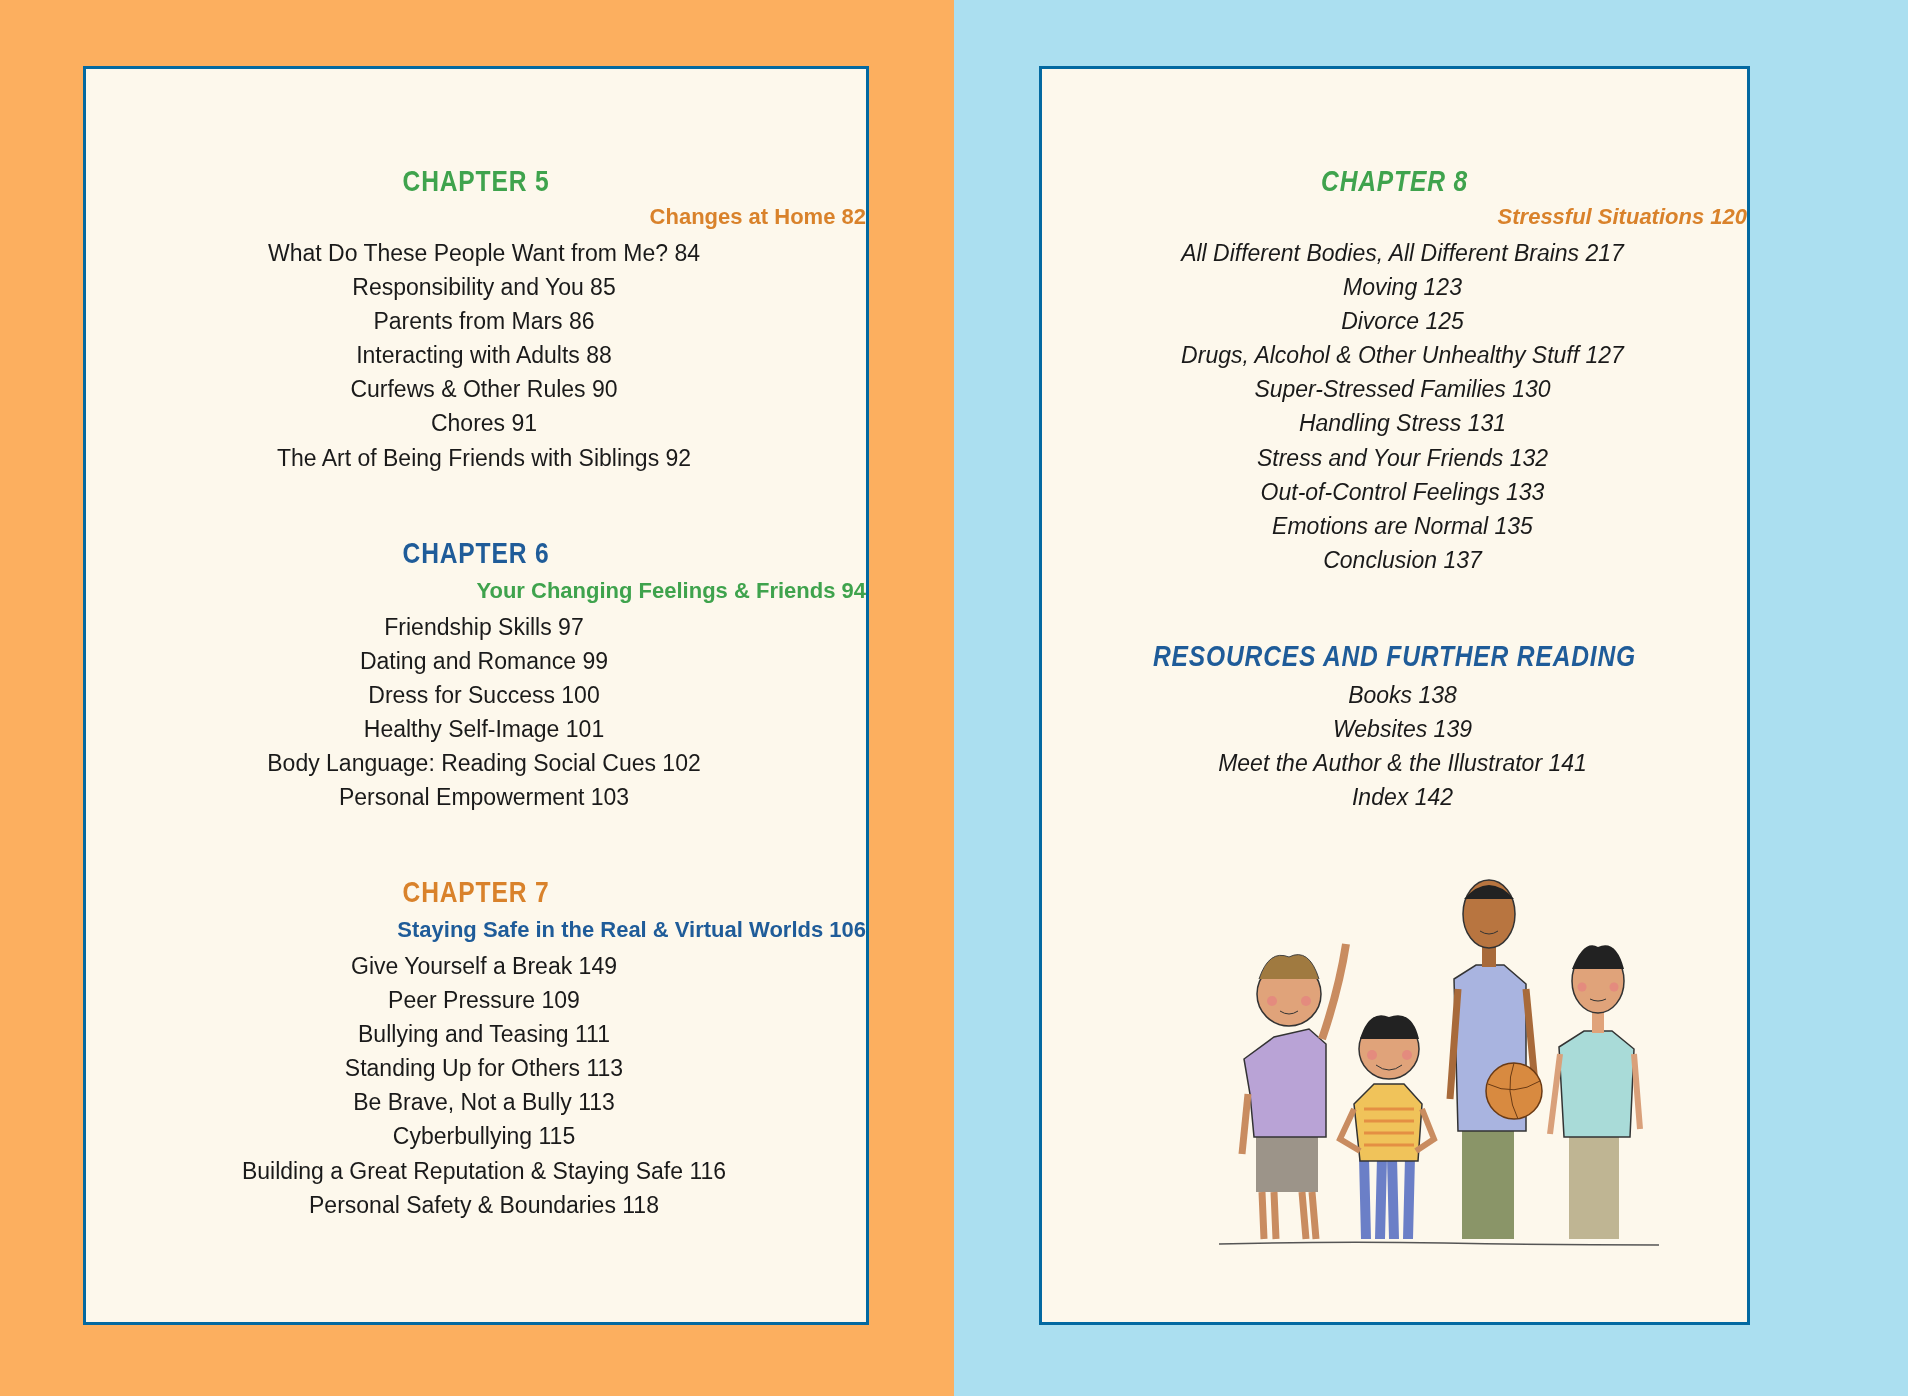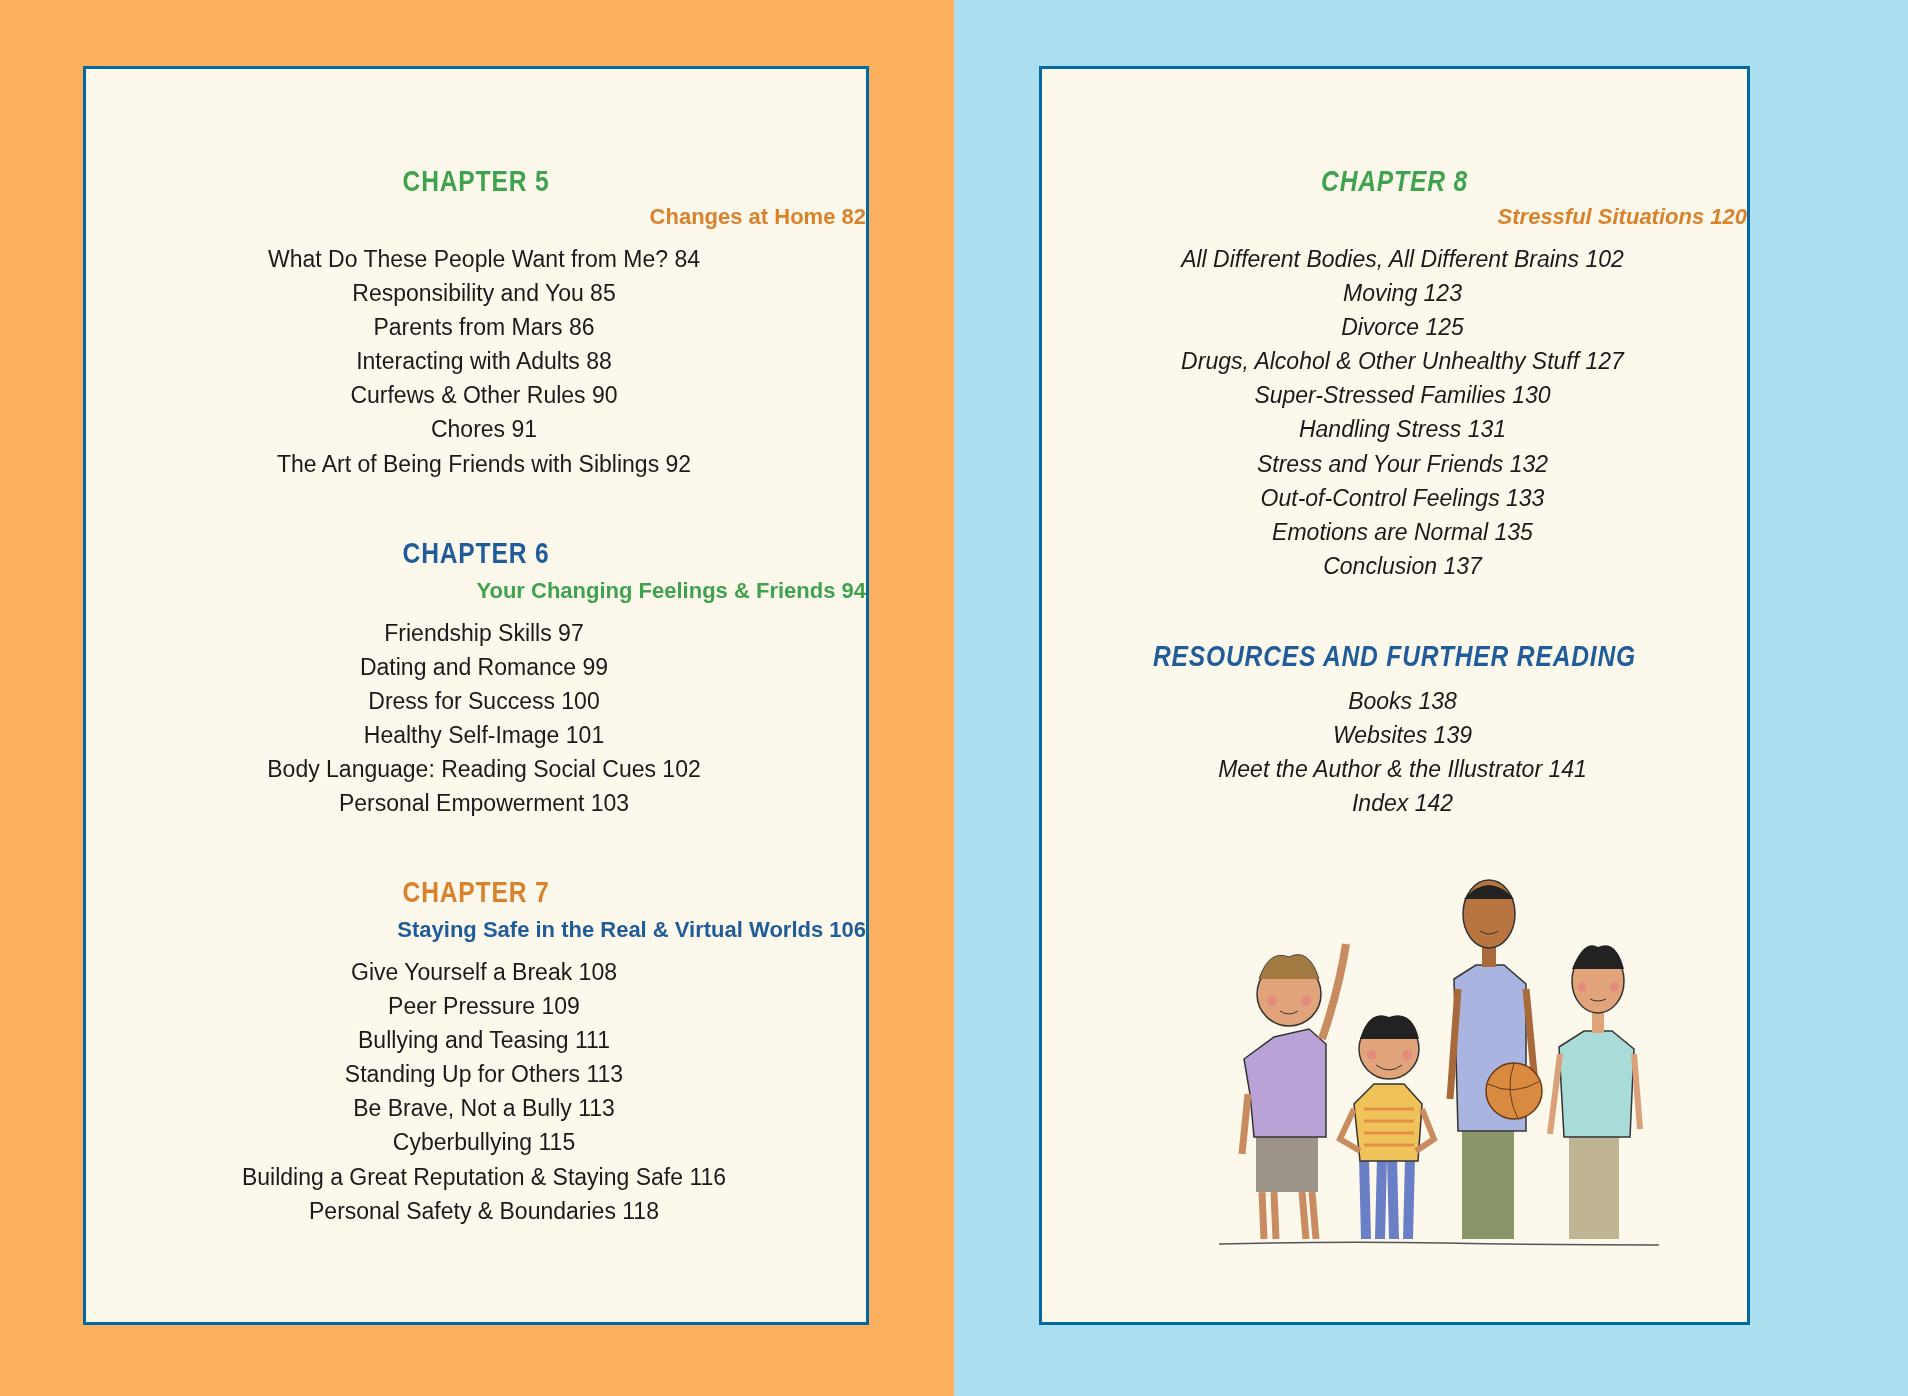--- a/index.html
+++ b/index.html
@@ -19,21 +19,21 @@
   .chap-head {
     position: absolute; left: 0; right: 0; text-align: center;
     font-family: "Liberation Sans", sans-serif; font-weight: bold;
     font-size: 30px; letter-spacing: 1px; line-height: 34px;
     transform: scaleX(0.82); transform-origin: center;
   }
   .sub {
     position: absolute; left: 0; right: 0; text-align: right;
     font-weight: bold; font-size: 22px; line-height: 34px;
   }
-  .items { position: absolute; left: 16px; right: 0; margin: 8px; padding: 0; list-style: none; }
+  .items { position: absolute; left: 16px; right: 0; margin: 2px; padding: 0; list-style: none; }
   .items li {
     text-align: center; font-size: 23px; line-height: 34.1px; color: #1a1a1a; height: 34.1px;
   }
   .green { color: #3fa34d; }
   .orange { color: #d9822b; }
   .blue { color: #1f5c99; }
   .illus { position: absolute; left: 172px; top: 800px; width: 450px; height: 390px; }
 </style>
 </head>
 <body>
@@ -62,37 +62,37 @@
     <li>Dating and Romance 99</li>
     <li>Dress for Success 100</li>
     <li>Healthy Self-Image 101</li>
     <li>Body Language: Reading Social Cues 102</li>
     <li>Personal Empowerment 103</li>
   </ul>
 
   <div class="chap-head orange" style="top:806px">CHAPTER 7</div>
   <div class="sub blue" style="top:844px">Staying Safe in the Real &amp; Virtual Worlds 106</div>
   <ul class="items" style="top:878px">
-    <li>Give Yourself a Break 108</li>
+    <li>Give Yourself a Break 149</li>
     <li>Peer Pressure 109</li>
     <li>Bullying and Teasing 111</li>
     <li>Standing Up for Others 113</li>
     <li>Be Brave, Not a Bully 113</li>
     <li>Cyberbullying 115</li>
     <li>Building a Great Reputation &amp; Staying Safe 116</li>
     <li>Personal Safety &amp; Boundaries 118</li>
   </ul>
 </div>
 
 <div class="panel right">
 
   <div class="chap-head green" style="top:95px">CHAPTER 8</div>
   <div class="sub orange" style="top:131px">Stressful Situations 120</div>
   <ul class="items" style="top:165px">
-    <li>All Different Bodies, All Different Brains 102</li>
+    <li>All Different Bodies, All Different Brains 217</li>
     <li>Moving 123</li>
     <li>Divorce 125</li>
     <li>Drugs, Alcohol &amp; Other Unhealthy Stuff 127</li>
     <li>Super-Stressed Families 130</li>
     <li>Handling Stress 131</li>
     <li>Stress and Your Friends 132</li>
     <li>Out-of-Control Feelings 133</li>
     <li>Emotions are Normal 135</li>
     <li>Conclusion 137</li>
   </ul>

